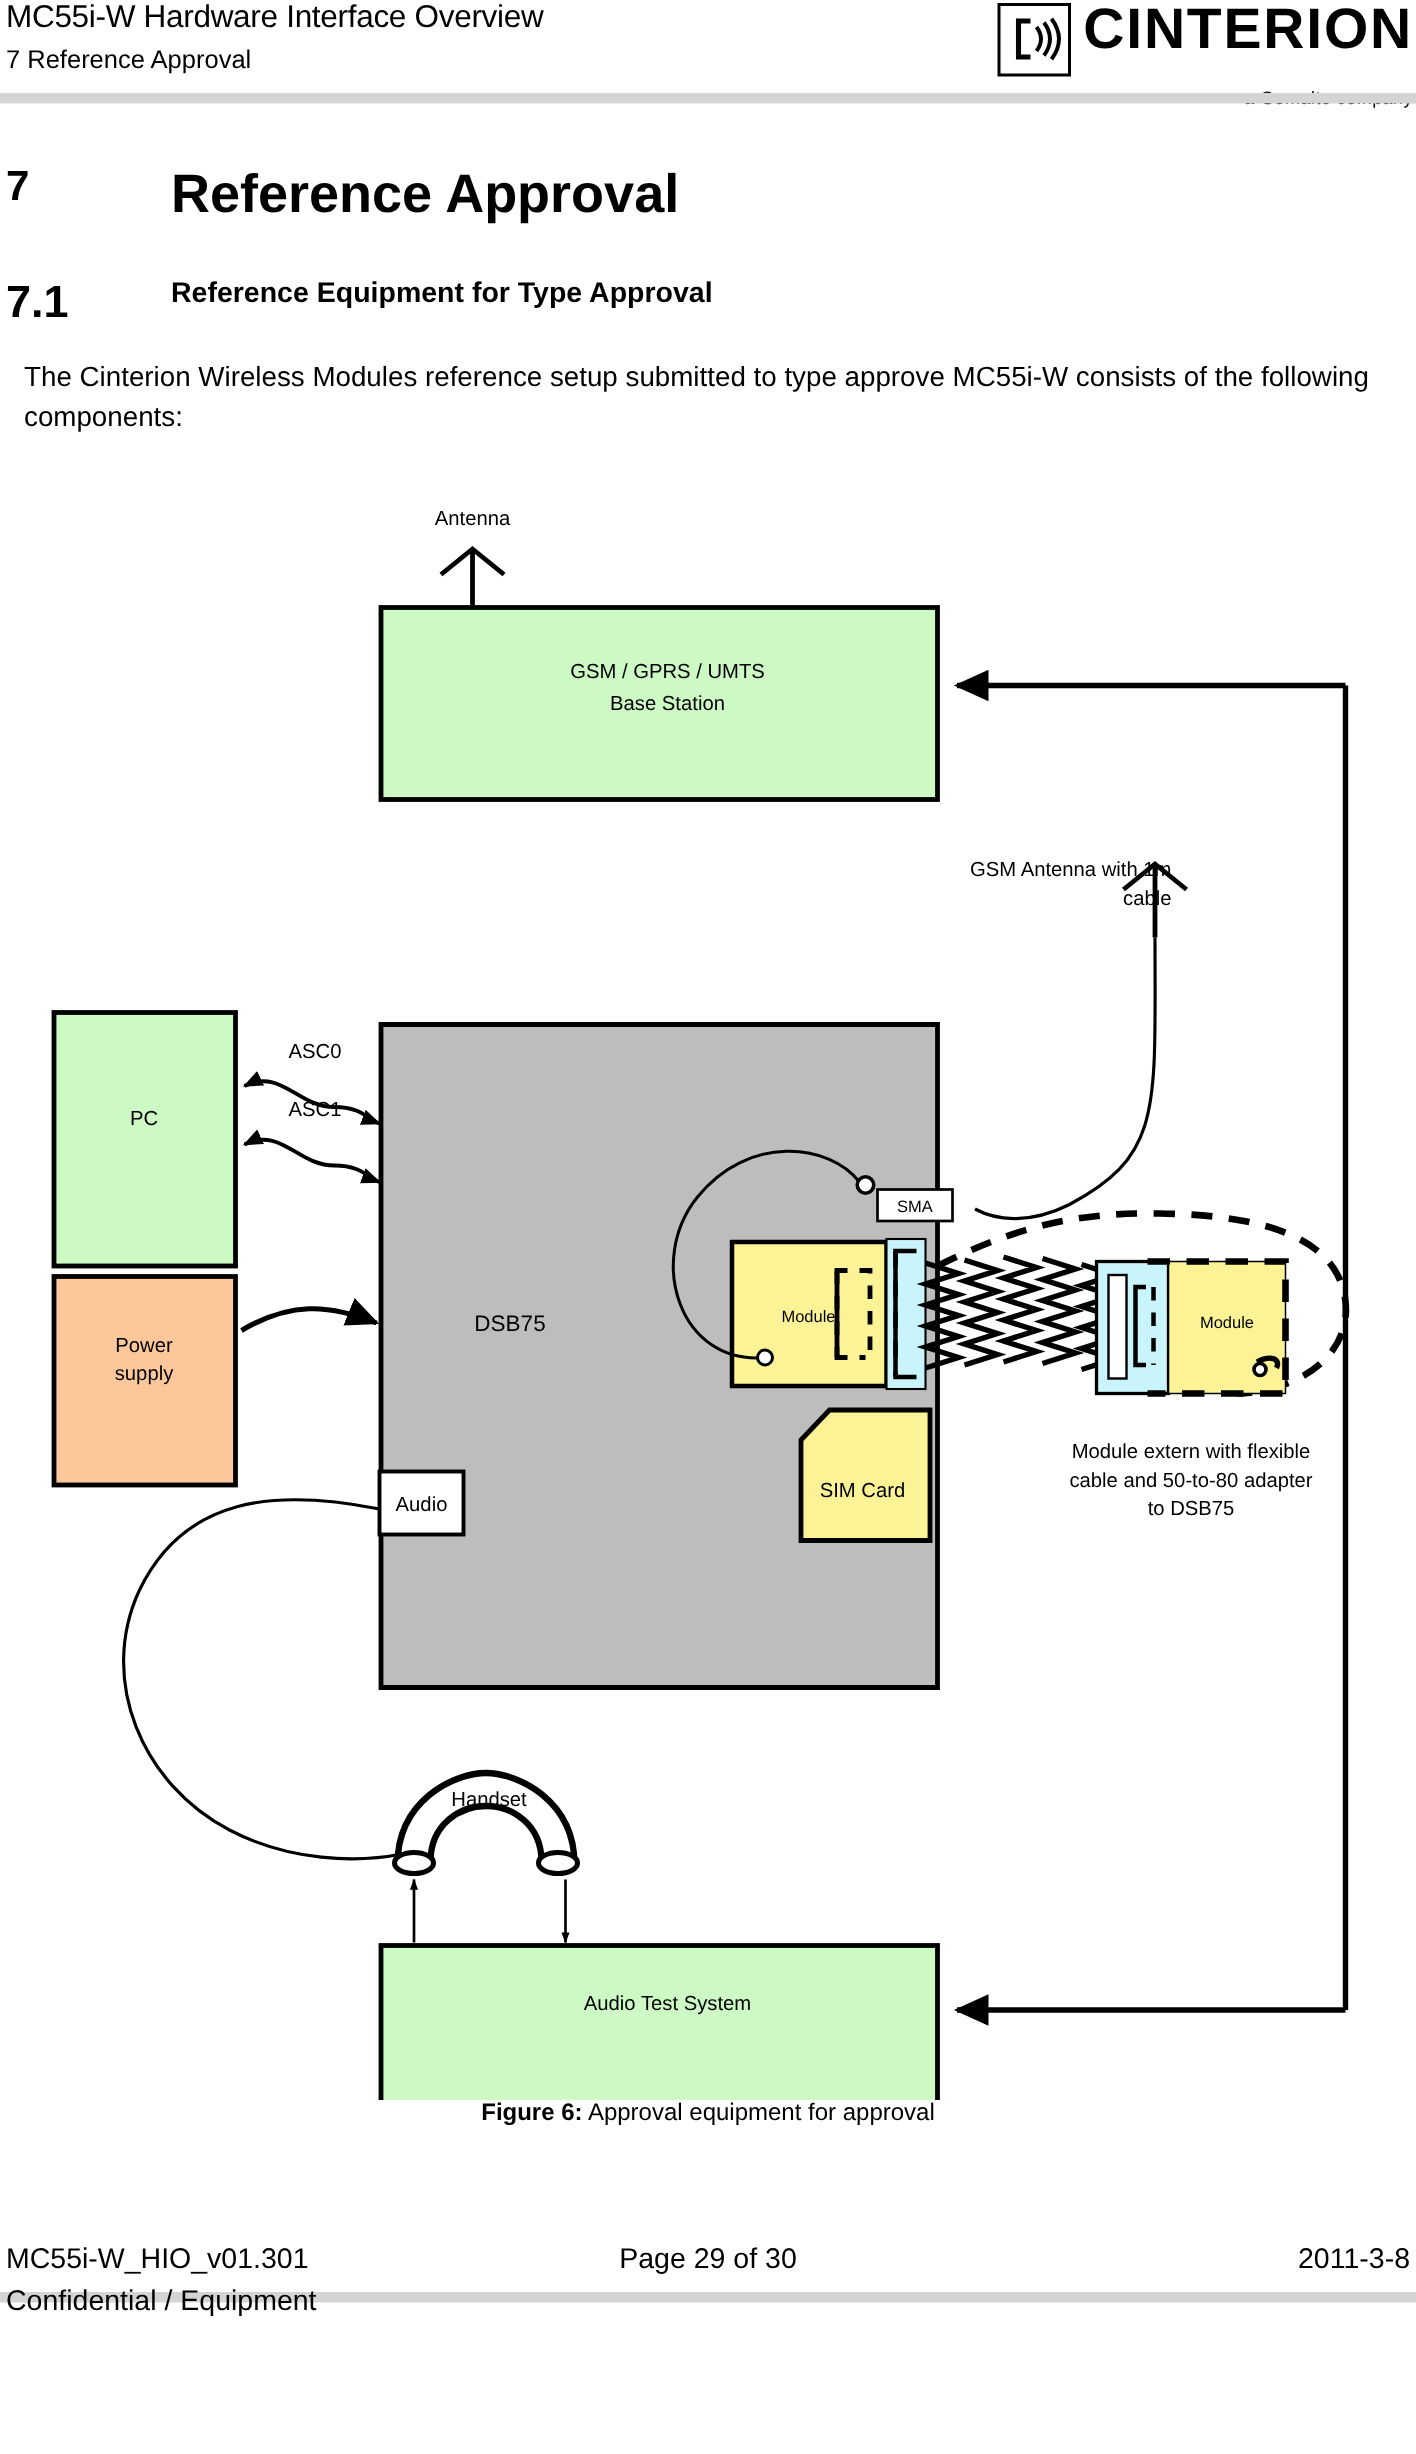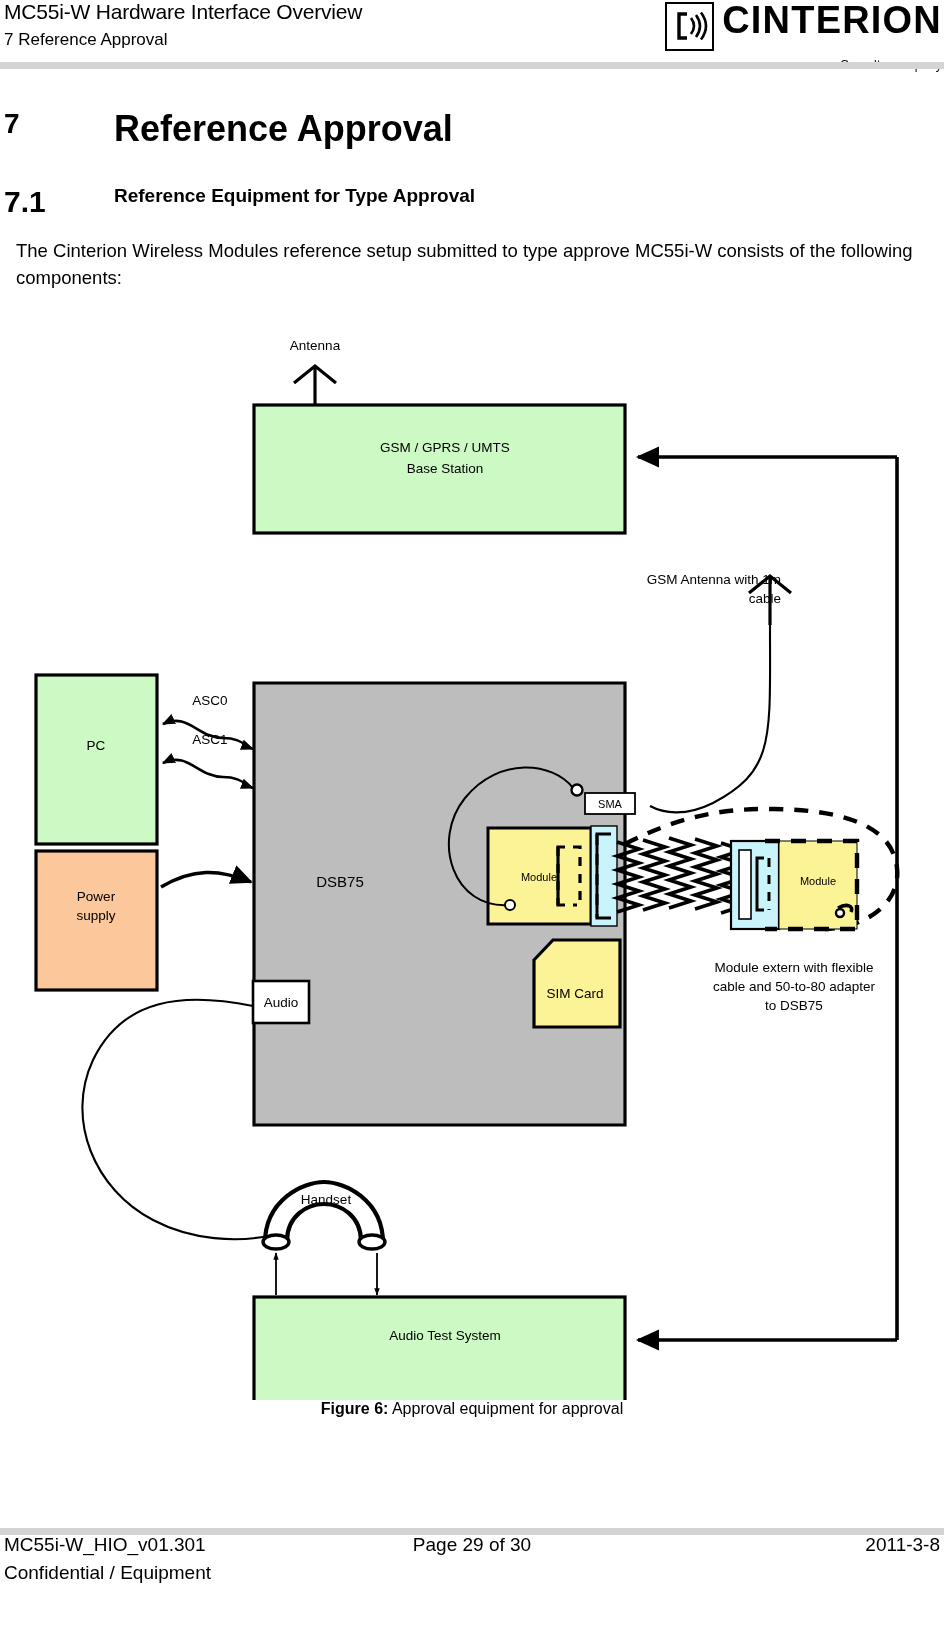--- a/index.html
+++ b/index.html
@@ -134,21 +134,21 @@
 
   
   #footer-rule {
     position: absolute;
     left: 0; top: 1528px;
     width: 944px; height: 7px;
     background: #d4d4d4;
   }
   #page-footer {
     position: absolute;
-    left: 0; top: 1534px;
+    left: 0; top: 1496px;
     width: 944px; height: 90px;
   }
   #footer-doc-id {
     position: absolute; left: 4px; top: 0px;
     font-size: 19px; white-space: nowrap;
   }
   #footer-classification {
     position: absolute; left: 4px; top: 28px;
     font-size: 19px; white-space: nowrap;
   }

